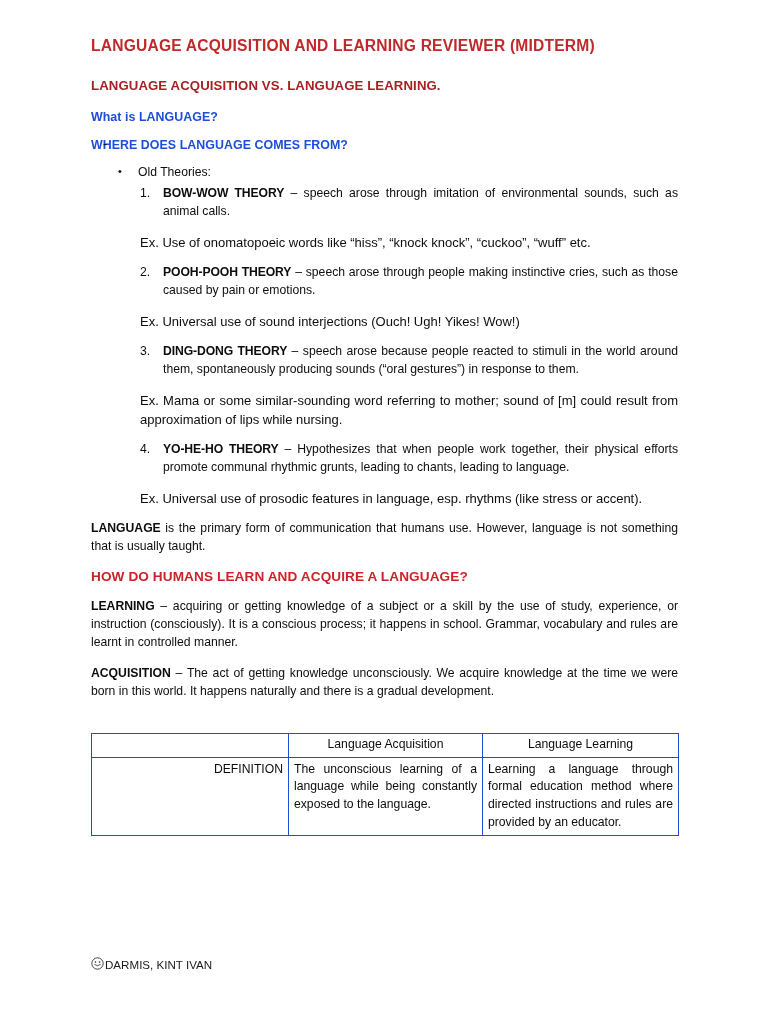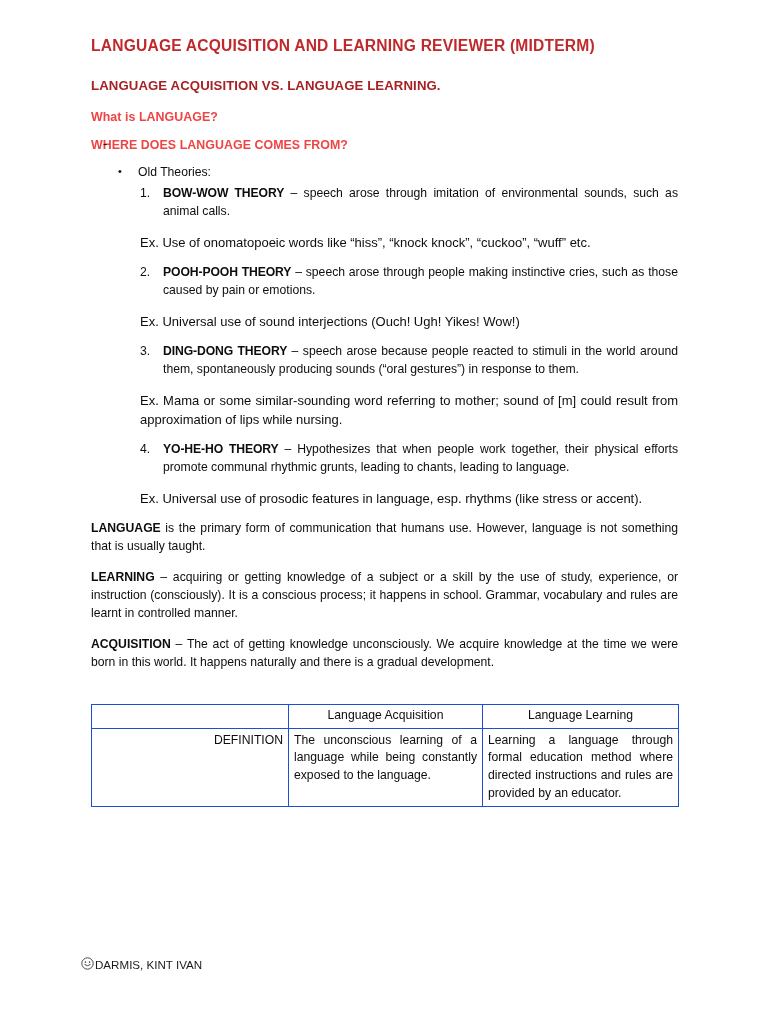--- a/index.html
+++ b/index.html
@@ -43,21 +43,21 @@
     font-size: 13.2px;
     font-weight: bold;
     color: #a62124;
     margin: 0 0 17px 0;
     letter-spacing: 0.1px;
   }
 
   .h-black {
     font-size: 12.4px;
     font-weight: bold;
-    color: #ef4444;
+    color: #1d4ed8;
     margin: 0 0 12px 0;
     letter-spacing: 0.05px;
   }
   .h-red {
     font-size: 13.6px;
     font-weight: bold;
     color: #cc2229;
     margin: 0 0 14px 0;
     letter-spacing: 0.1px;
   }
@@ -161,21 +161,21 @@
     padding-top: 5px;
   }
   td.defcell {
     text-align: justify;
     padding-top: 5px;
   }
 
   
   .footer {
     position: absolute;
-    left: 81px;
+    left: 91px;
     top: 958px;
     font-size: 11.6px;
     display: flex;
     align-items: center;
     gap: 1px;
     color: #1a1a1a;
   }
   .smiley {
     display: inline-block;
     width: 13px;
@@ -228,20 +228,21 @@
     <div class="num-item">
       <span class="marker">4.</span>
       <span class="theory-name">YO-HE-HO THEORY</span><span> – </span><span>Hypothesizes that when people work together, their physical efforts promote communal rhythmic grunts, leading to chants, leading to language.</span>
     </div>
     <div class="ex-line">Ex. Universal use of prosodic features in language, esp. rhythms (like stress or accent).</div>
 
     <div class="para">
       <span class="lead">LANGUAGE</span><span> is the primary form of communication that humans use. However, language is not something that is usually taught.</span>
     </div>
 
+    <div class="h-red">HOW DO HUMANS LEARN AND ACQUIRE A LANGUAGE?</div>
 
     <div class="para">
       <span class="lead">LEARNING</span><span> – acquiring or getting knowledge of a subject or a skill by the use of study, experience, or instruction (consciously). It is a conscious process; it happens in school. Grammar, vocabulary and rules are learnt in controlled manner.</span>
     </div>
 
     <div class="para">
       <span class="lead">ACQUISITION</span><span> – The act of getting knowledge unconsciously. We acquire knowledge at the time we were born in this world. It happens naturally and there is a gradual development.</span>
     </div>
 
     <div class="cmp-table-wrap">

